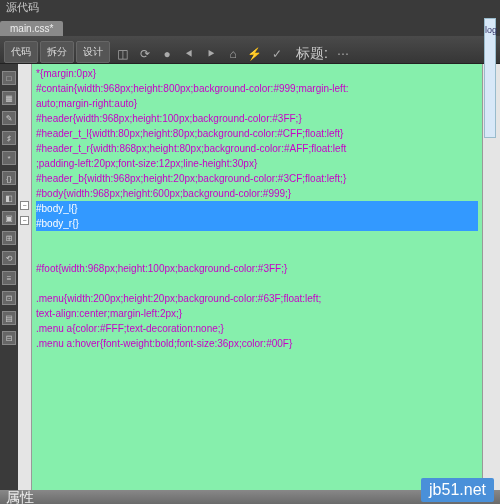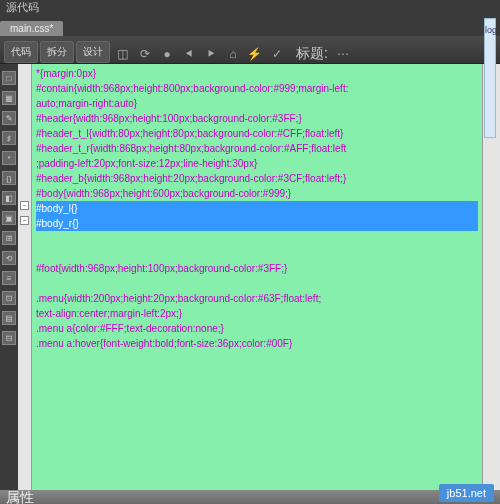--- a/index.html
+++ b/index.html
@@ -22,21 +22,21 @@
 .editor{flex:1;background:#86efac;font-family:Consolas,monospace;font-size:10px;line-height:15px;padding:2px 4px;overflow:hidden;position:relative}
 .line{white-space:nowrap}
 .sel{color:#c800c8}
 .prop{color:#c800c8}
 .hl{background:#3399ff;color:#fff}
 .hl .sel,.hl .prop,.hl .brace{color:#fff}
 .rightpanel{width:18px;background:#e5e5e5;border-left:1px solid #999}
 .far-right{position:absolute;right:4px;top:18px;width:12px;height:120px;background:#d8e8f8;border:1px solid #9bc}
 .props-panel{height:16px;background:linear-gradient(#888,#666);display:flex;align-items:center;padding:0 6px}
 .props-label{color:#eee;font-size:14px}
-.watermark{position:absolute;right:6px;bottom:2px;background:#4a90d9;color:#fff;font-size:11px;padding:3px 8px;font-family:Arial;border-radius:2px}
+.watermark{position:absolute;right:6px;bottom:2px;background:#4a90d9;color:#fff;font-size:16px;padding:3px 8px;font-family:Arial;border-radius:2px}
 </style>
 </head>
 <body>
 
 <div class="menubar">
   <span class="menu-item">源代码</span>
 </div>
 
 <div class="tabbar">
   <div class="tab active">main.css*</div>

